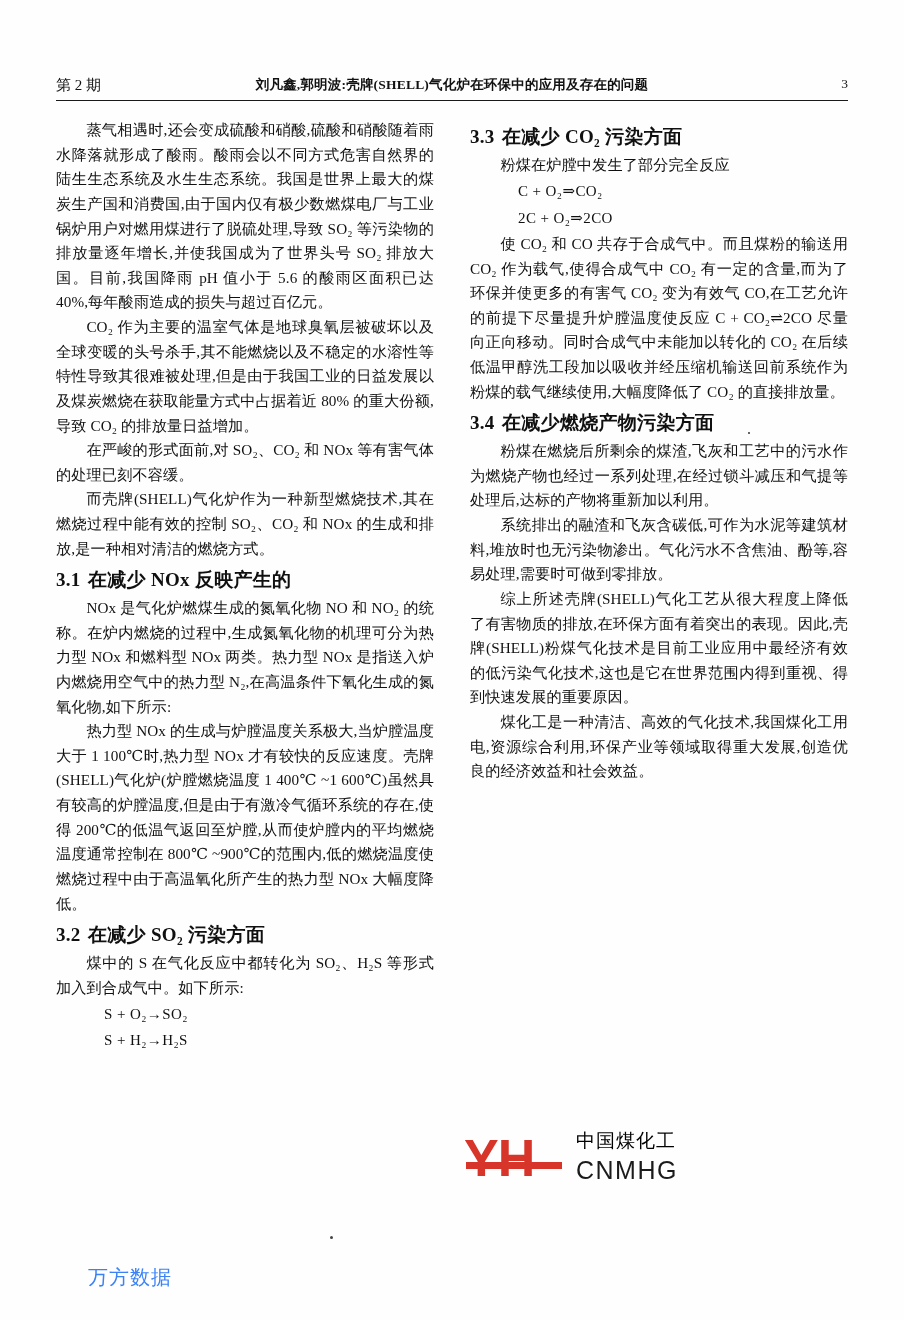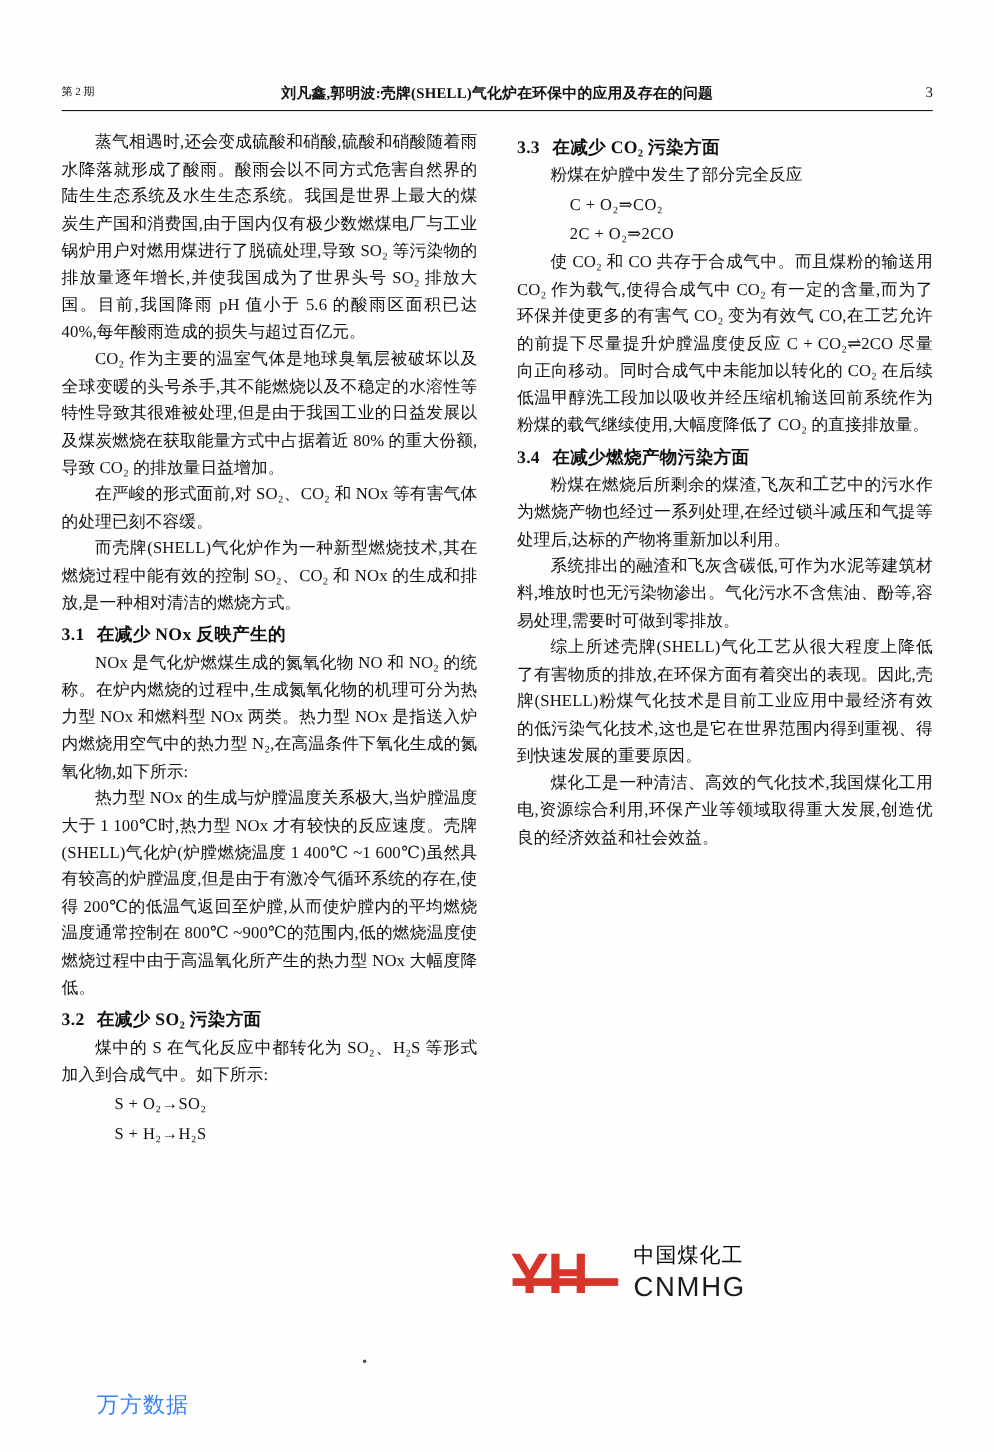--- a/index.html
+++ b/index.html
@@ -28,21 +28,21 @@
     left: 56px;
     top: 76px;
     width: 792px;
     height: 22px;
     font-size: 13.5px;
     color: #111;
   }
   .header .hdr-left {
     position: absolute;
     left: 0; top: 0;
-    font-size: 10px;
+    font-size: 15px;
   }
   .header .hdr-center {
     position: absolute;
     left: 0; right: 0;
     top: 0;
     text-align: center;
     font-size: 13.5px;
     letter-spacing: 0.2px;
     font-weight: bold;
   }
@@ -71,21 +71,21 @@
   .col-left { left: 56px; }
   .col-right { left: 470px; }
 
   p.body {
     margin: 0 0 0 0;
     text-indent: 2em;
     letter-spacing: 0.1px;
   }
   h3.sec {
     margin: 4px 0 0 0;
-    font-size: 16px;
+    font-size: 19px;
     font-weight: bold;
     text-indent: 0;
     letter-spacing: 0.3px;
   }
   .sec-num {
     display: inline-block;
     min-width: 32px;
     font-family: "Liberation Serif", serif;
   }
   .formula {

